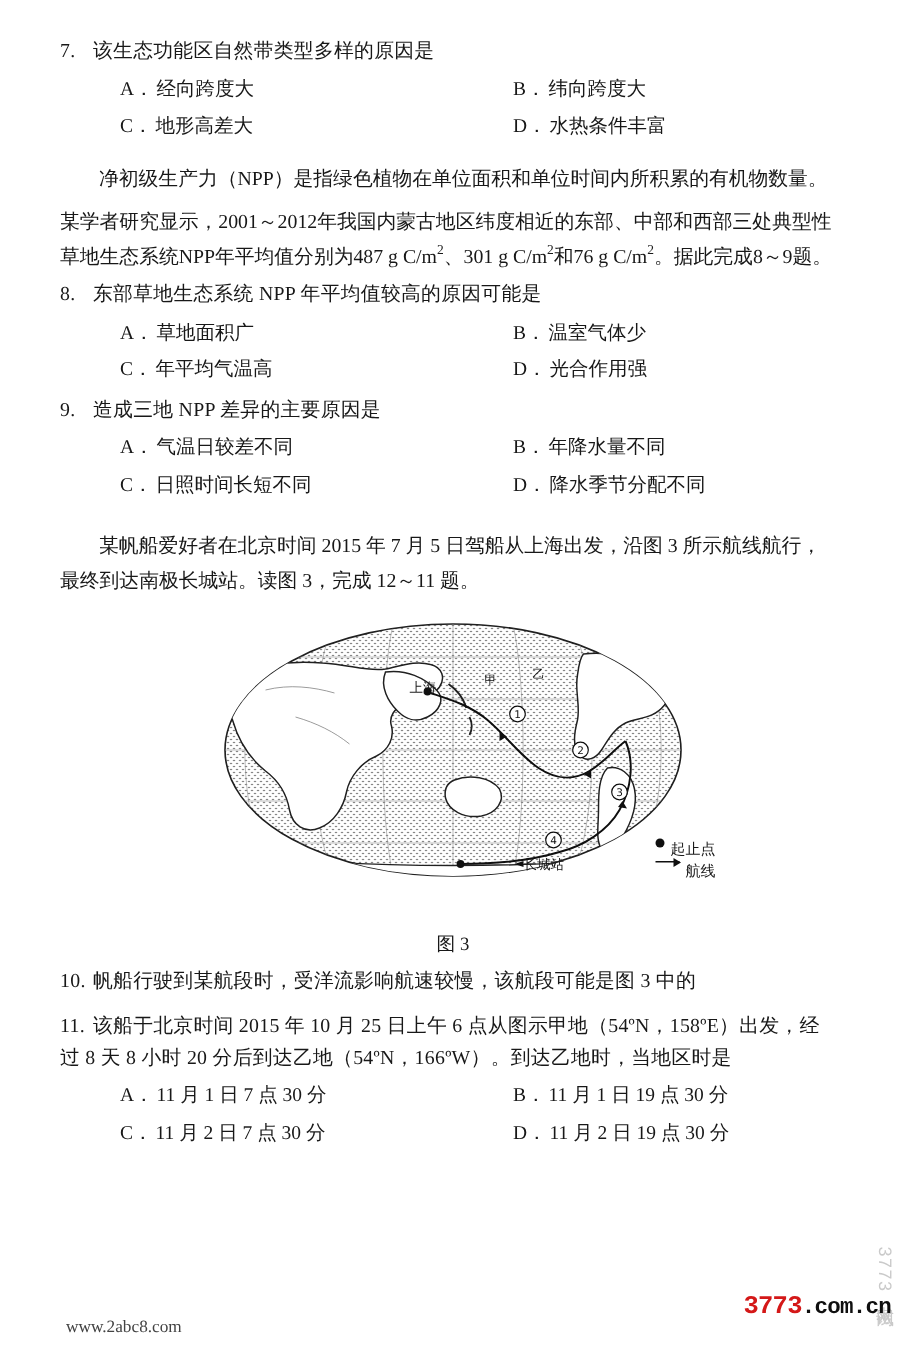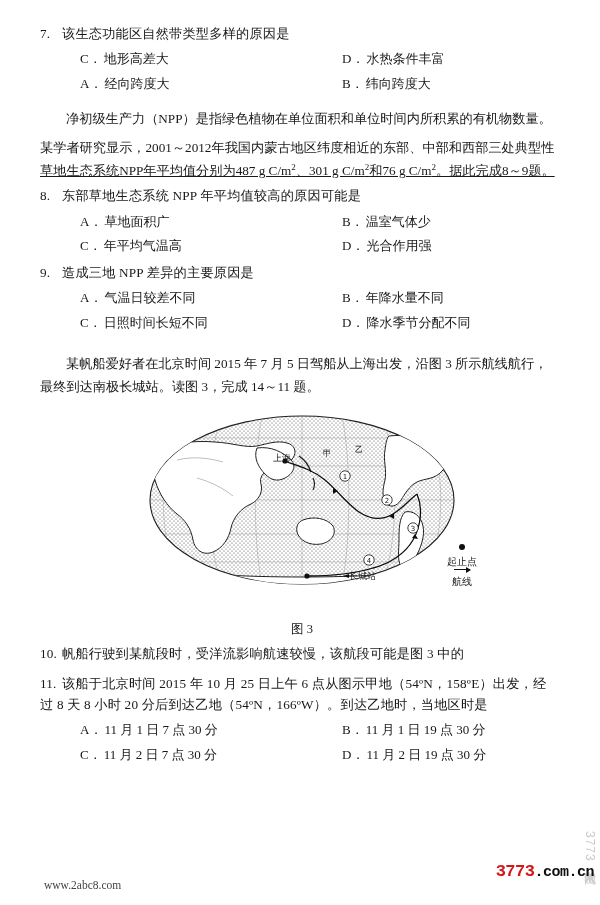--- a/index.html
+++ b/index.html
@@ -94,24 +94,23 @@
   .legend {
     position: absolute;
     right: -10px;
     bottom: 14px;
     font-size: 10px;
     line-height: 1.5;
     text-align: left;
   }
   .legend-row {
     display: flex;
-    align-items: center;
+    align-items: flex-start;
     gap: 4px;
     white-space: nowrap;
-    flex-direction: column;
   }
   .legend-dot {
     width: 6px;
     height: 6px;
     border-radius: 50%;
     background: #111;
     display: inline-block;
   }
   .legend-line {
     width: 16px;
@@ -192,37 +191,37 @@
 
 <div class="page">
   <div class="content">
 
     <div class="q">
       <div class="q-stem">
         <span class="q-num">7.</span><span>该生态功能区自然带类型多样的原因是</span>
       </div>
       <div class="opts">
         <div class="opt-row">
+          <div class="opt"><span class="lab">A．</span><span>经向跨度大</span></div>
+          <div class="opt"><span class="lab">B．</span><span>纬向跨度大</span></div>
+        </div>
+        <div class="opt-row">
           <div class="opt"><span class="lab">C．</span><span>地形高差大</span></div>
           <div class="opt"><span class="lab">D．</span><span>水热条件丰富</span></div>
         </div>
-        <div class="opt-row">
-          <div class="opt"><span class="lab">A．</span><span>经向跨度大</span></div>
-          <div class="opt"><span class="lab">B．</span><span>纬向跨度大</span></div>
-        </div>
       </div>
     </div>
 
     <div class="para para-indent">
       <span class="italic-head">净初级生产力（NPP）</span><span>是指绿色植物在单位面积和单位时间内所积累的有机物数量。</span>
     </div>
     <div class="para" style="margin:0;">
       <span>某学者研究显示，2001～2012年我国内蒙古地区纬度相近的东部、中部和西部三处典型性</span>
     </div>
-    <div class="para" style="margin:0 0 4px 0;text-decoration:underline;">
+    <div class="para" style="margin:0 0 4px 0;">
       <span>草地生态系统NPP年平均值分别为487 g C/m</span><sup>2</sup><span>、301 g C/m</span><sup>2</sup><span>和76 g C/m</span><sup>2</sup><span>。据此完成8～9题。</span>
     </div>
 
     <div class="q">
       <div class="q-stem">
         <span class="q-num">8.</span><span>东部草地生态系统 NPP 年平均值较高的原因可能是</span>
       </div>
       <div class="opts">
         <div class="opt-row">
           <div class="opt"><span class="lab">A．</span><span>草地面积广</span></div>
@@ -248,21 +247,21 @@
           <div class="opt"><span class="lab">C．</span><span>日照时间长短不同</span></div>
           <div class="opt"><span class="lab">D．</span><span>降水季节分配不同</span></div>
         </div>
       </div>
     </div>
 
     <div class="para para-indent" style="margin-top:16px;margin-bottom:0;">
       <span class="italic-head">某帆船爱好者在北京时间 2015 年 7 月 5 日驾船从上海出发，沿图 3 所示航线航行，</span>
     </div>
     <div class="para" style="margin:0;">
-      <span class="italic-head">最终到达南极长城站。读图 3，完成 14～11 题。</span>
+      <span class="italic-head">最终到达南极长城站。读图 3，完成 12～11 题。</span>
     </div>
 
     <div class="fig-wrap">
       <div class="map-box">
         <svg viewBox="0 0 330 195" width="330" height="195">
           <defs>
             <pattern id="sea" patternUnits="userSpaceOnUse" width="4" height="4">
               <rect width="4" height="4" fill="#ffffff"></rect>
               <circle cx="1" cy="1" r="0.55" fill="#3a3a3a"></circle>
               <circle cx="3" cy="3" r="0.55" fill="#3a3a3a"></circle>

